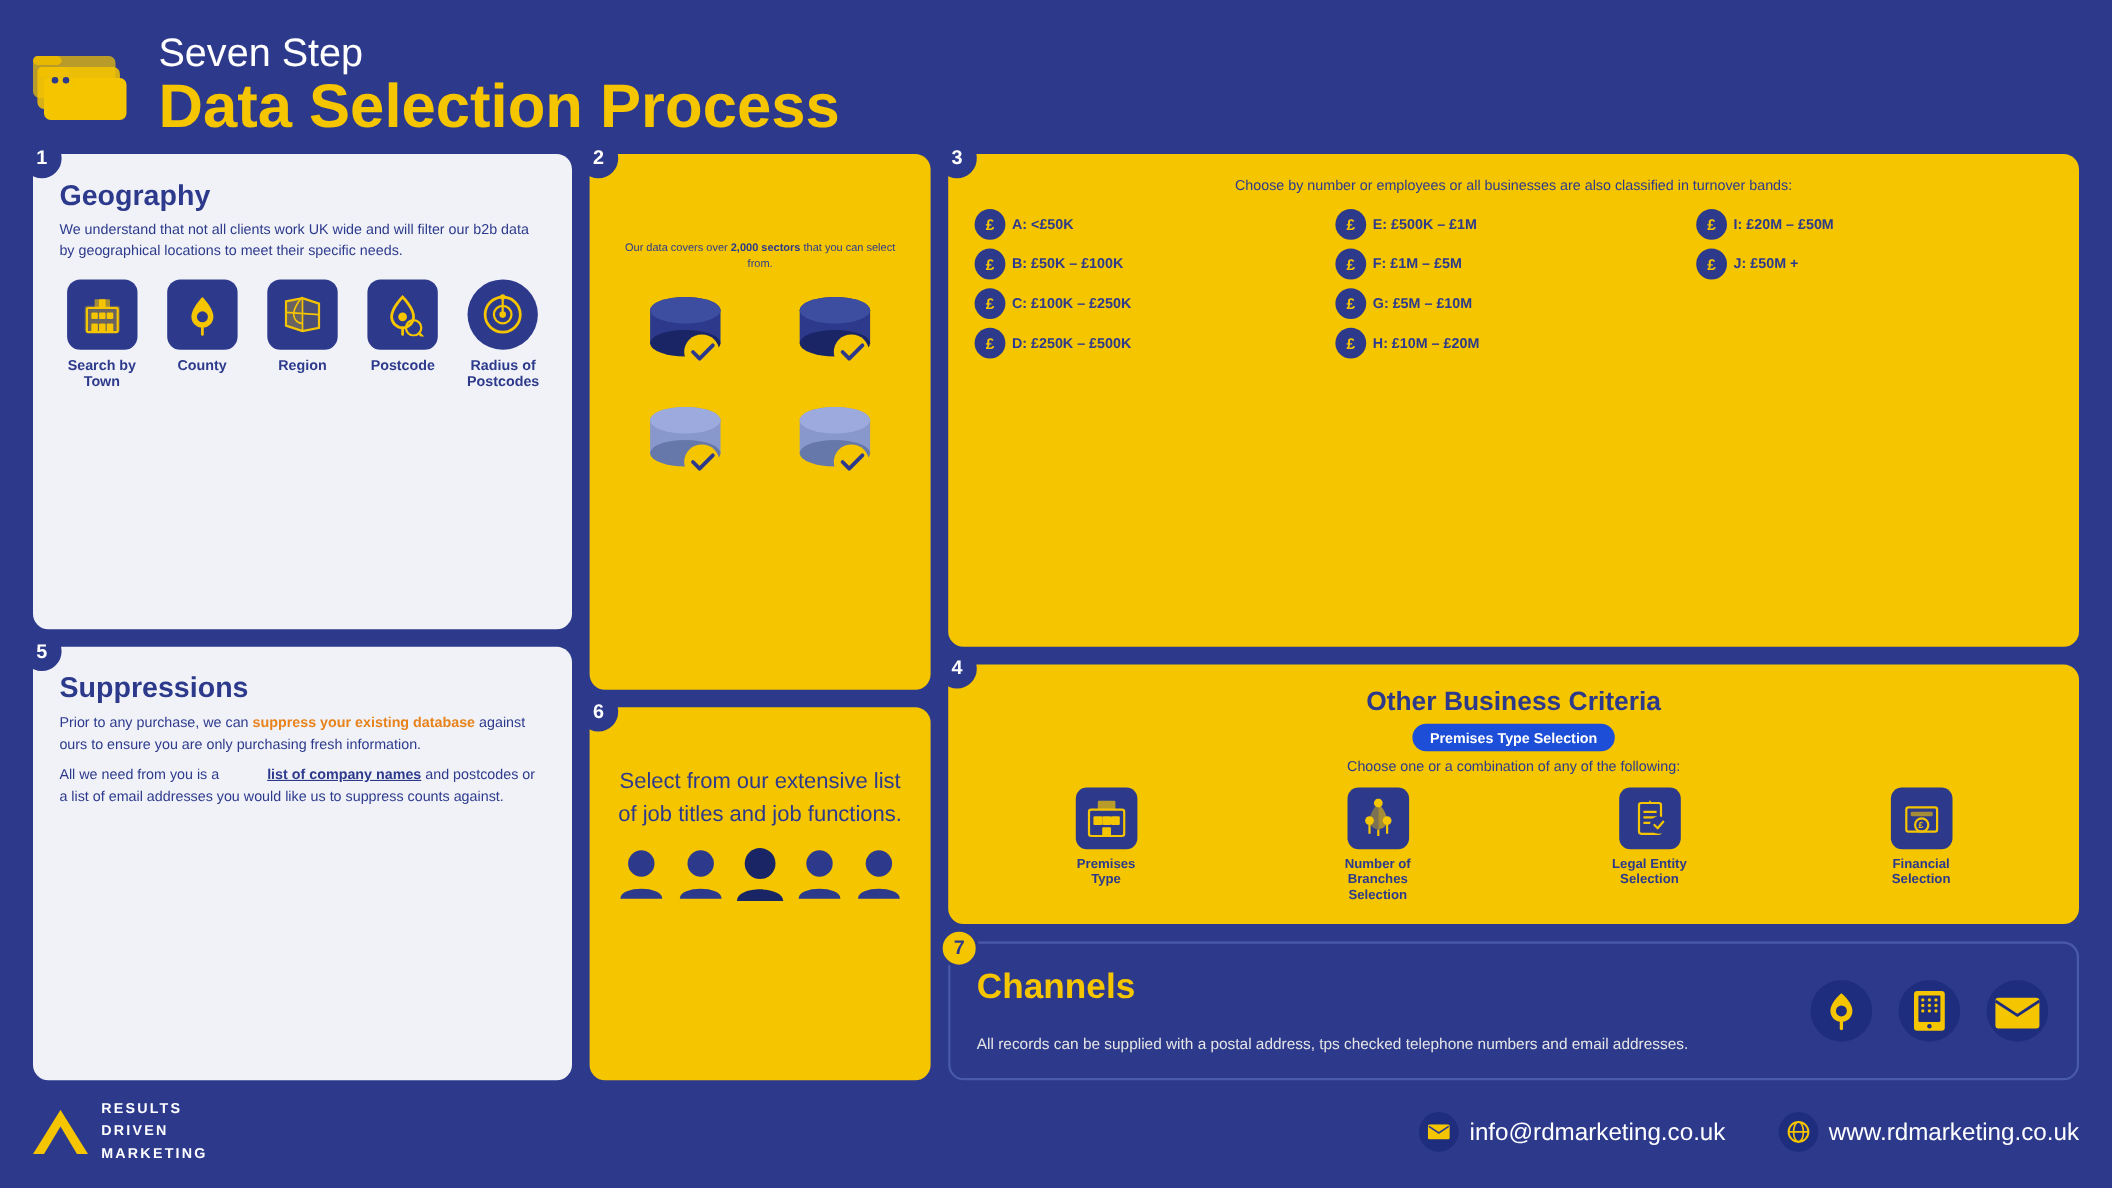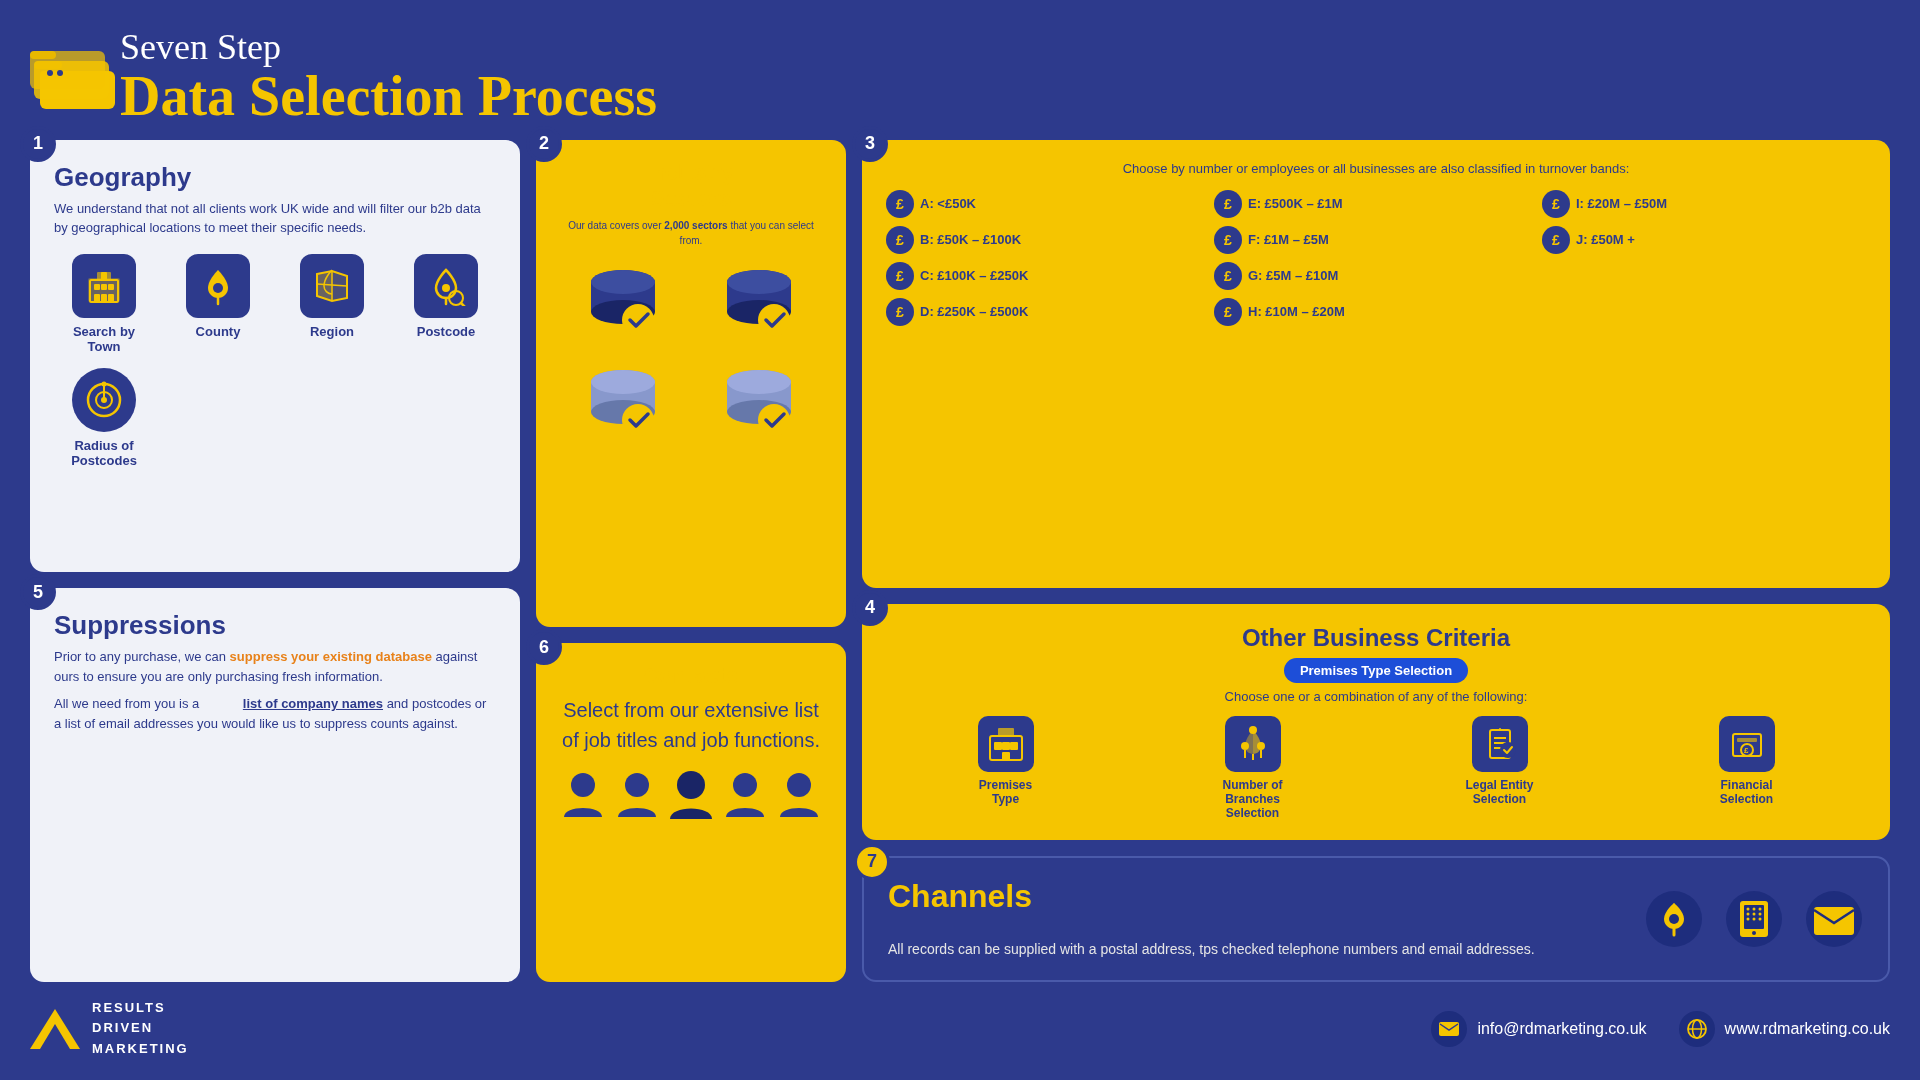--- a/index.html
+++ b/index.html
@@ -18,21 +18,21 @@
       display: grid;
       grid-template-rows: auto 1fr auto;
       padding: 28px 30px 20px 30px;
       gap: 16px;
     }
 
     
     .header {
       display: flex;
       align-items: center;
-      font-family: Liberation Serif, serif;
+      gap: 24px;
     }
     .header-icon {
       width: 90px;
       height: 70px;
       position: relative;
     }
     .header-text h2 {
       color: #ffffff;
       font-size: 36px;
       font-weight: 400;
@@ -94,21 +94,21 @@
     }
     .card-body {
       color: #2d3a8c;
       font-size: 13px;
       line-height: 1.5;
     }
 
     
     .geo-icons {
       display: grid;
-      grid-template-columns: repeat(4, 1fr);
+      grid-template-columns: repeat(5, 1fr);
       gap: 14px;
       margin-top: 16px;
     }
     .geo-icon-item {
       display: flex;
       flex-direction: column;
       align-items: center;
       gap: 6px;
     }
     .geo-icon-box {
@@ -290,23 +290,23 @@
     .footer-logo-text {
       color: #ffffff;
       font-size: 13px;
       font-weight: 700;
       line-height: 1.6;
       letter-spacing: 2px;
     }
     .footer-contact {
       display: flex;
       align-items: center;
-      gap: 32px;
+      gap: 48px;
       color: #ffffff;
-      font-size: 16px;
+      font-size: 22px;
     }
     .footer-contact-item {
       display: flex;
       align-items: center;
       gap: 10px;
     }
     .footer-icon {
       width: 36px;
       height: 36px;
       background: #1e2d7d;

